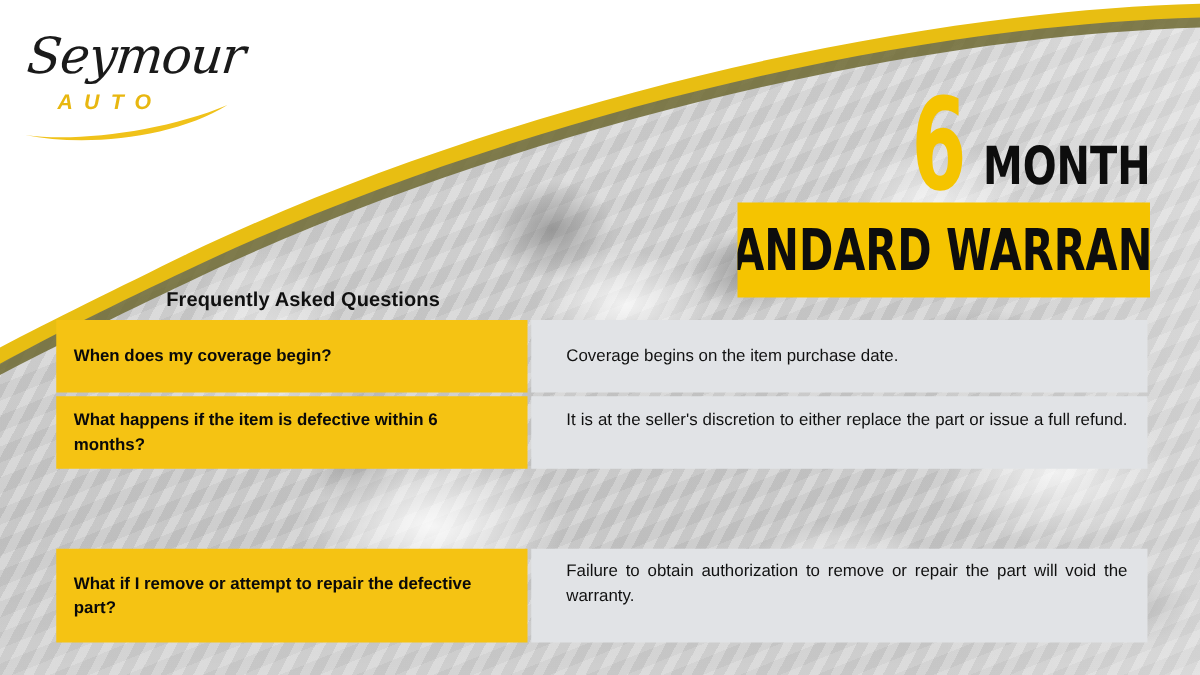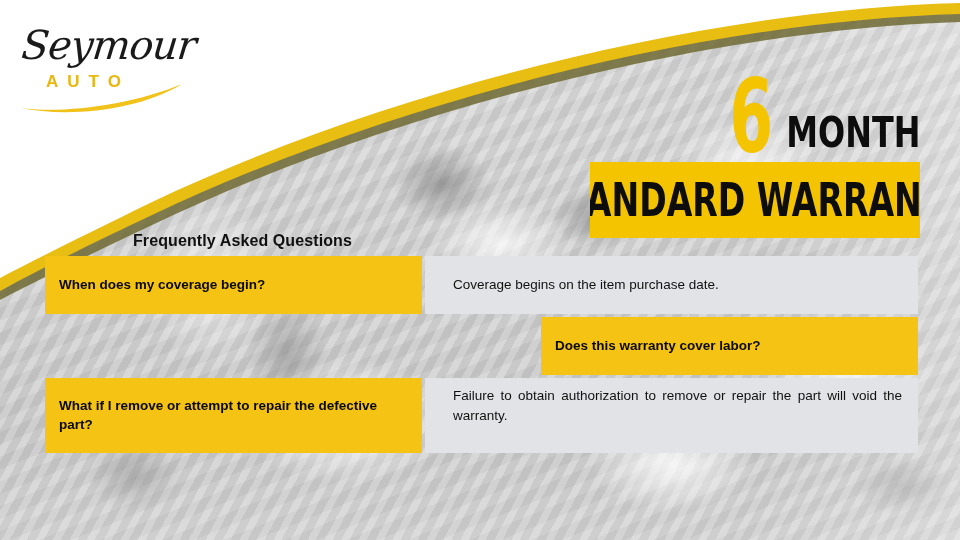--- a/index.html
+++ b/index.html
@@ -84,20 +84,21 @@
   .logo-sub {
     position: absolute;
     left: 32px;
     top: 56px;
     font-family: "Liberation Sans", sans-serif;
     font-size: 17px;
     font-weight: 700;
     color: #e8b710;
     letter-spacing: 9px;
     white-space: nowrap;
+    font-style: italic;
   }
   .logo-swish { position: absolute; left: 0; top: 58px; }
 
   
   .badge-top {
     position: absolute;
     left: 590px;
     top: 62px;
     width: 330px;
     height: 96px;
@@ -174,21 +175,20 @@
     top: 256px;
     width: 873px;
     display: flex;
     flex-direction: column;
     gap: 3px;
   }
   .faq-row {
     display: flex;
     gap: 3px;
     min-height: 58px;
-    justify-content: flex-end;
   }
   .faq-q {
     width: 377px;
     flex: 0 0 377px;
     background: #F5C313;
     display: flex;
     align-items: center;
     padding: 8px 14px 8px 14px;
     box-sizing: border-box;
   }
@@ -265,25 +265,30 @@
 
     <div class="faq-row">
       <div class="faq-q">
         <span>When does my coverage begin?</span>
       </div>
       <div class="faq-a">
         <span>Coverage begins on the item purchase date.</span>
       </div>
     </div>
 
-
     <div class="faq-row">
       <div class="faq-q">
-        <span>Does this warranty cover labor?</span>
-      </div>
+        <span>What happens if the item is defective within 6 months?</span>
+      </div>
+      <div class="faq-a">
+        <span class="just">It is at the seller's discretion to either replace the part or issue a full refund.</span>
+      </div>
+    </div>
+
+    <div class="faq-row">
     </div>
 
     <div class="faq-row">
       <div class="faq-q">
         <span>What if I remove or attempt to repair the defective part?</span>
       </div>
       <div class="faq-a">
         <span class="just">Failure to obtain authorization to remove or repair the part will void the warranty.</span>
       </div>
     </div>

